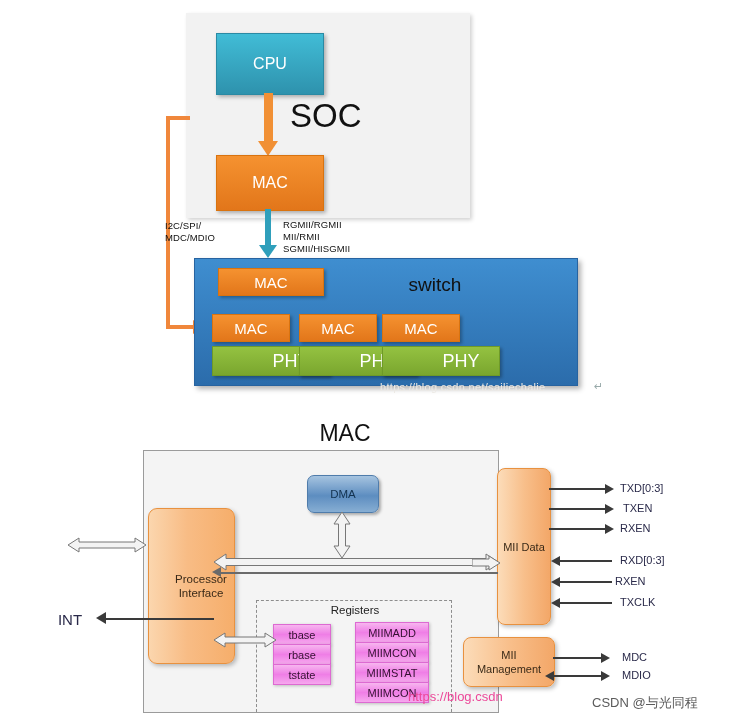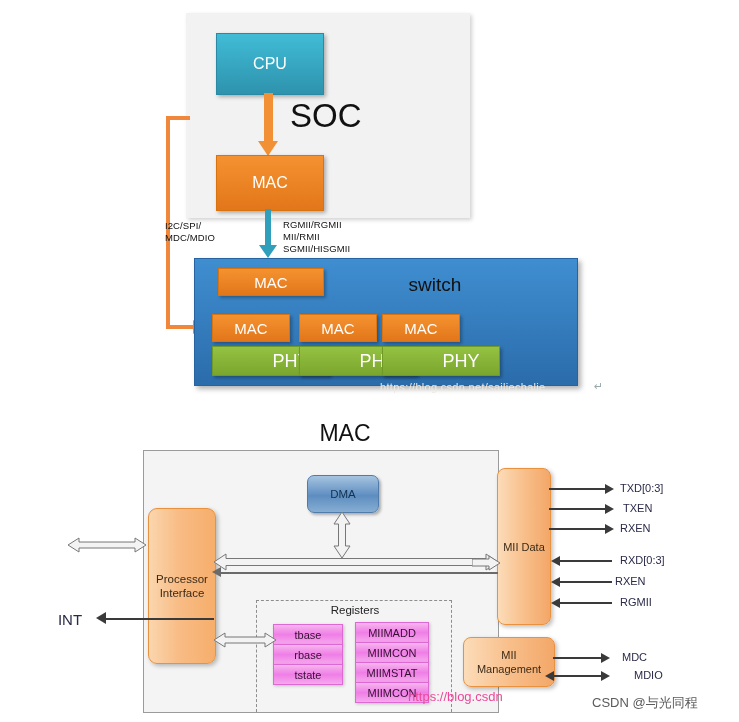--- a/index.html
+++ b/index.html
@@ -113,20 +113,21 @@
     left:307px;top:475px;width:70px;height:36px;border-radius:7px;
     background:linear-gradient(180deg,#a6c4e0 0%,#5d8dc0 55%,#87aed3 100%);
     border:1px solid #4f7cab;color:#13324f;font-size:11.5px;
     box-shadow:2px 2px 3px rgba(0,0,0,.30);
   }
   #proc-box{
     left:148px;top:508px;width:66px;height:154px;border-radius:9px;
     background:linear-gradient(90deg,#fbd6ae 0%,#f8bc85 45%,#f6ae6b 100%);
     border:1px solid #e8913f;color:#3a2a18;font-size:11.5px;line-height:14px;
     box-shadow:2px 2px 4px rgba(0,0,0,.26);
+    padding-left:19px;
   }
   #mii-data-box{
     left:497px;top:468px;width:52px;height:155px;border-radius:8px;
     background:linear-gradient(90deg,#fcdcb9 0%,#f8bf8b 50%,#f3a768 100%);
     border:1px solid #e8913f;color:#3a2a18;font-size:11px;
     box-shadow:2px 2px 4px rgba(0,0,0,.26);
   }
   #mii-mgmt-box{
     left:463px;top:637px;width:90px;height:48px;border-radius:8px;
     background:linear-gradient(90deg,#fcdcb9 0%,#f8bf8b 50%,#f3a768 100%);
@@ -141,21 +142,21 @@
   }
   #registers-label{
     left:300px;top:602px;width:110px;height:16px;
     font-size:11.5px;color:#222;
   }
   .reg{
     background:linear-gradient(180deg,#f7b6ef 0%,#ef7ee6 50%,#f6a8ee 100%);
     border:1px solid #dd6ad2;color:#331030;font-size:11px;
     box-shadow:1px 1px 3px rgba(0,0,0,.22);
   }
-  #reg-col-a{left:273px;top:624px;width:70px;}
+  #reg-col-a{left:273px;top:624px;width:58px;}
   #reg-col-b{left:355px;top:622px;width:74px;}
   .reg-col{position:absolute;}
   .reg-col .reg{display:flex;align-items:center;justify-content:center;height:19px;margin-bottom:-1px;}
   
   #ext-arrow{left:68px;top:537px;width:78px;height:16px;}
   
   #int-line{left:104px;top:618px;width:110px;height:1.6px;background:#3a3a3a;}
   #int-head{
     left:96px;top:612px;width:0;height:0;
     border-top:6px solid transparent;border-bottom:6px solid transparent;
@@ -346,25 +347,25 @@
 <div class="sigline" style="left:560px;top:560px;width:52px;"></div>
 <div class="arr-l" style="left:551px;top:556px;"></div>
 <div class="sig" style="left:620px;top:554px;">RXD[0:3]</div>
 
 <div class="sigline" style="left:560px;top:581px;width:52px;"></div>
 <div class="arr-l" style="left:551px;top:577px;"></div>
 <div class="sig" style="left:615px;top:575px;">RXEN</div>
 
 <div class="sigline" style="left:560px;top:602px;width:52px;"></div>
 <div class="arr-l" style="left:551px;top:598px;"></div>
-<div class="sig" style="left:620px;top:596px;">RGMII</div>
+<div class="sig" style="left:620px;top:596px;">TXCLK</div>
 
 <div class="sigline" style="left:553px;top:657px;width:50px;"></div>
 <div class="arr-r" style="left:601px;top:653px;"></div>
 <div class="sig" style="left:622px;top:651px;">MDC</div>
 
 <div class="sigline" style="left:553px;top:675px;width:50px;"></div>
 <div class="arr-r" style="left:601px;top:671px;"></div>
 <div class="arr-l" style="left:545px;top:671px;"></div>
-<div class="sig" style="left:622px;top:669px;margin-left:12px;">MDIO</div>
+<div class="sig" style="left:622px;top:669px;">MDIO</div>
 
 <div class="abs ctr" id="wm-bottom">https://blog.csdn</div>
 <div class="abs ctr" id="wm-csdn">CSDN @与光同程</div>
 
 </body></html>

